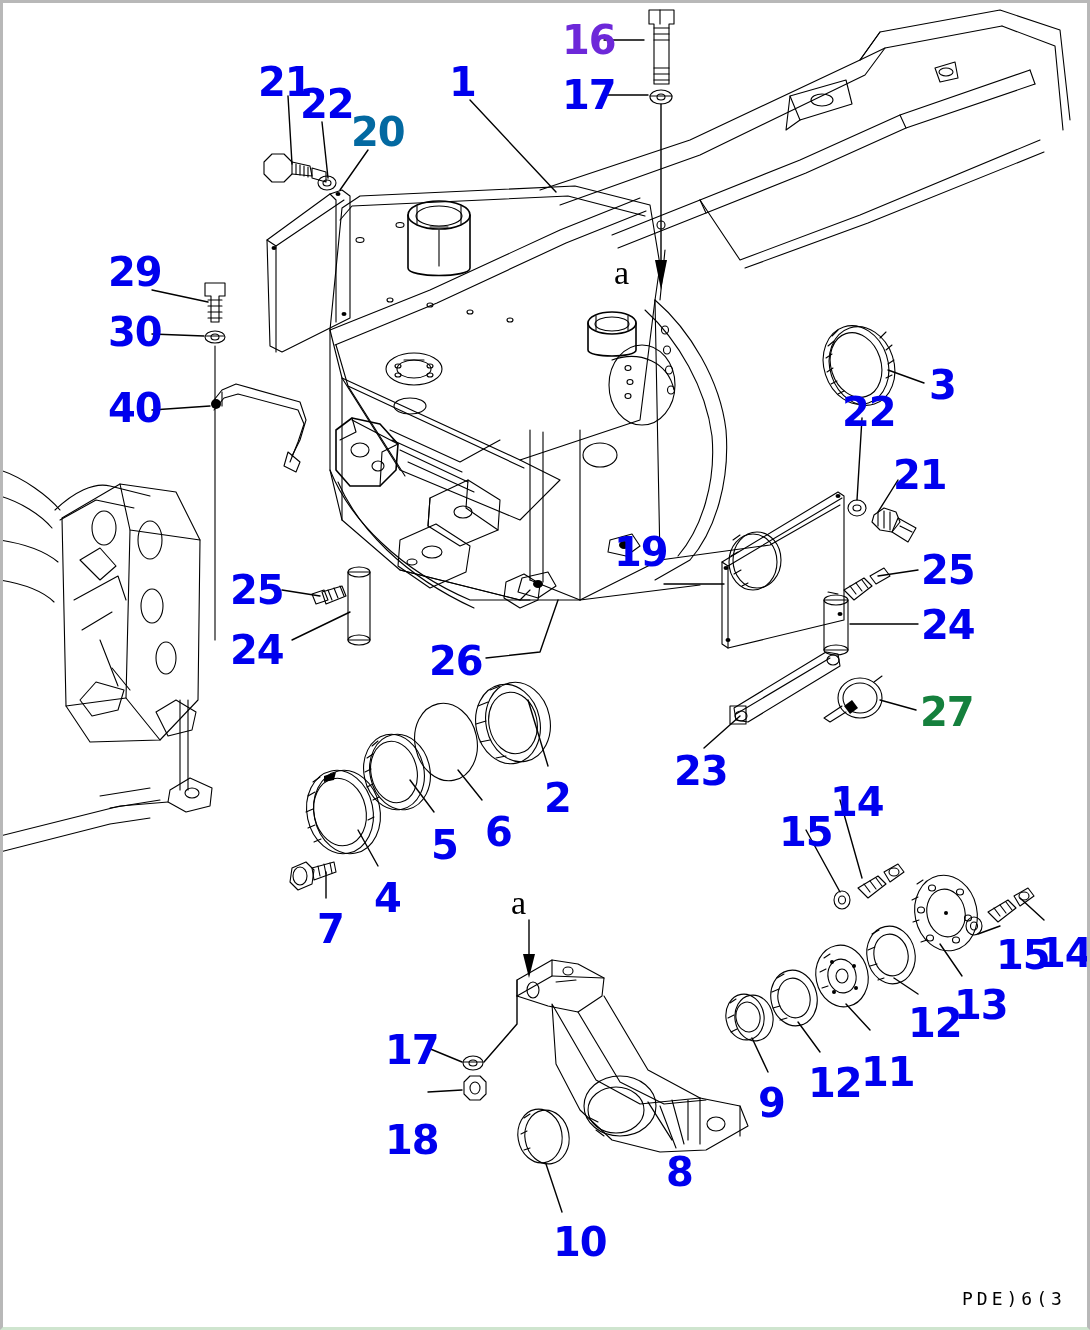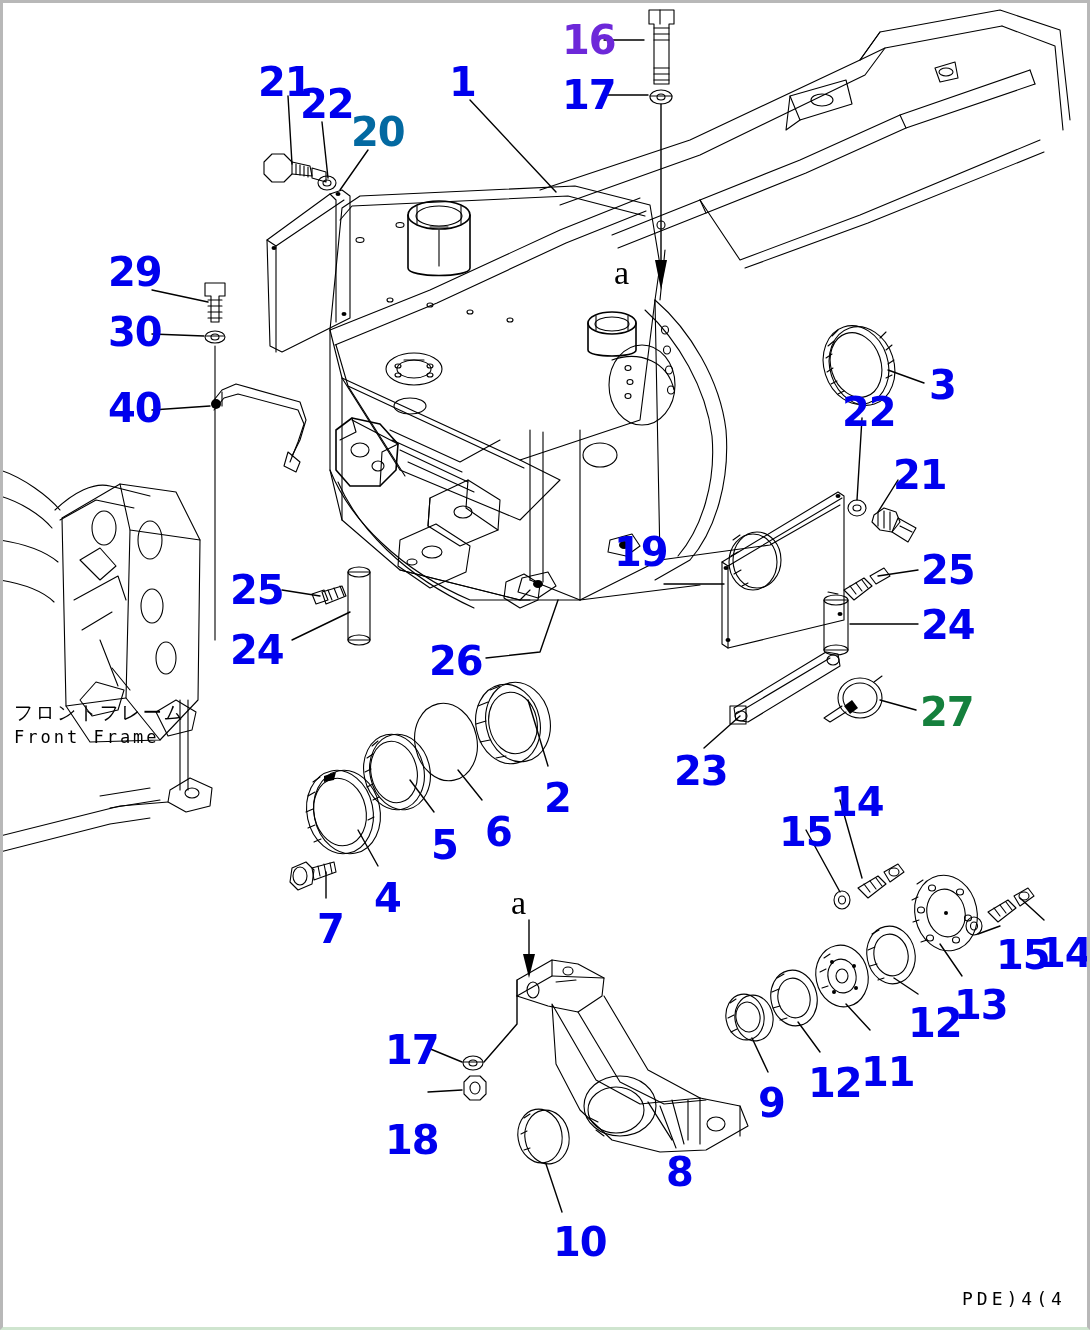--- a/index.html
+++ b/index.html
@@ -601,24 +601,20 @@
       <path class="lead" d="M428 1048 L462 1062"></path>
 
       <path class="lead" d="M428 1092 L462 1090"></path>
 
       <path class="lead" d="M672 1140 L648 1102"></path>
 
       <path class="lead" d="M562 1212 L546 1164"></path>
     </g>
   </svg>
 
-  <div class="jp-label" style="left:14px;top:700px;">
-    <span>フロントフレーム</span>
-    <span class="en">Front Frame</span>
-  </div>
 
   <div class="amark" style="left:614px;top:256px;">a</div>
   <div class="amark" style="left:511px;top:886px;">a</div>
 
   <div id="callout-layer">
       <div class="callout" style="left: 562px; top: 20px; color: #6d28d9;">16</div>
       <div class="callout" style="left: 562px; top: 75px; color: rgb(0, 0, 238);">17</div>
       <div class="callout" style="left: 258px; top: 62px; color: rgb(0, 0, 238);">21</div>
       <div class="callout" style="left: 300px; top: 84px; color: rgb(0, 0, 238);">22</div>
       <div class="callout" style="left: 351px; top: 112px; color: #0369a1;">20</div>
@@ -650,16 +646,16 @@
       <div class="callout" style="left: 908px; top: 1003px; color: rgb(0, 0, 238);">12</div>
       <div class="callout" style="left: 861px; top: 1040px; color: rgb(0, 0, 238); margin-top: 12px;">11</div>
       <div class="callout" style="left: 808px; top: 1063px; color: rgb(0, 0, 238);">12</div>
       <div class="callout" style="left: 758px; top: 1083px; color: rgb(0, 0, 238);">9</div>
       <div class="callout" style="left: 385px; top: 1030px; color: rgb(0, 0, 238);">17</div>
       <div class="callout" style="left: 385px; top: 1120px; color: rgb(0, 0, 238);">18</div>
       <div class="callout" style="left: 666px; top: 1152px; color: rgb(0, 0, 238);">8</div>
       <div class="callout" style="left: 553px; top: 1222px; color: rgb(0, 0, 238);">10</div>
     </div>
 
-  <div class="sheetcode" style="left:962px;top:1288px;">PDE)4(4</div>
+  <div class="sheetcode" style="left:962px;top:1288px;">PDE)6(3</div>
 
   <div id="page-border"></div>
 </div>
 
 </body></html>

